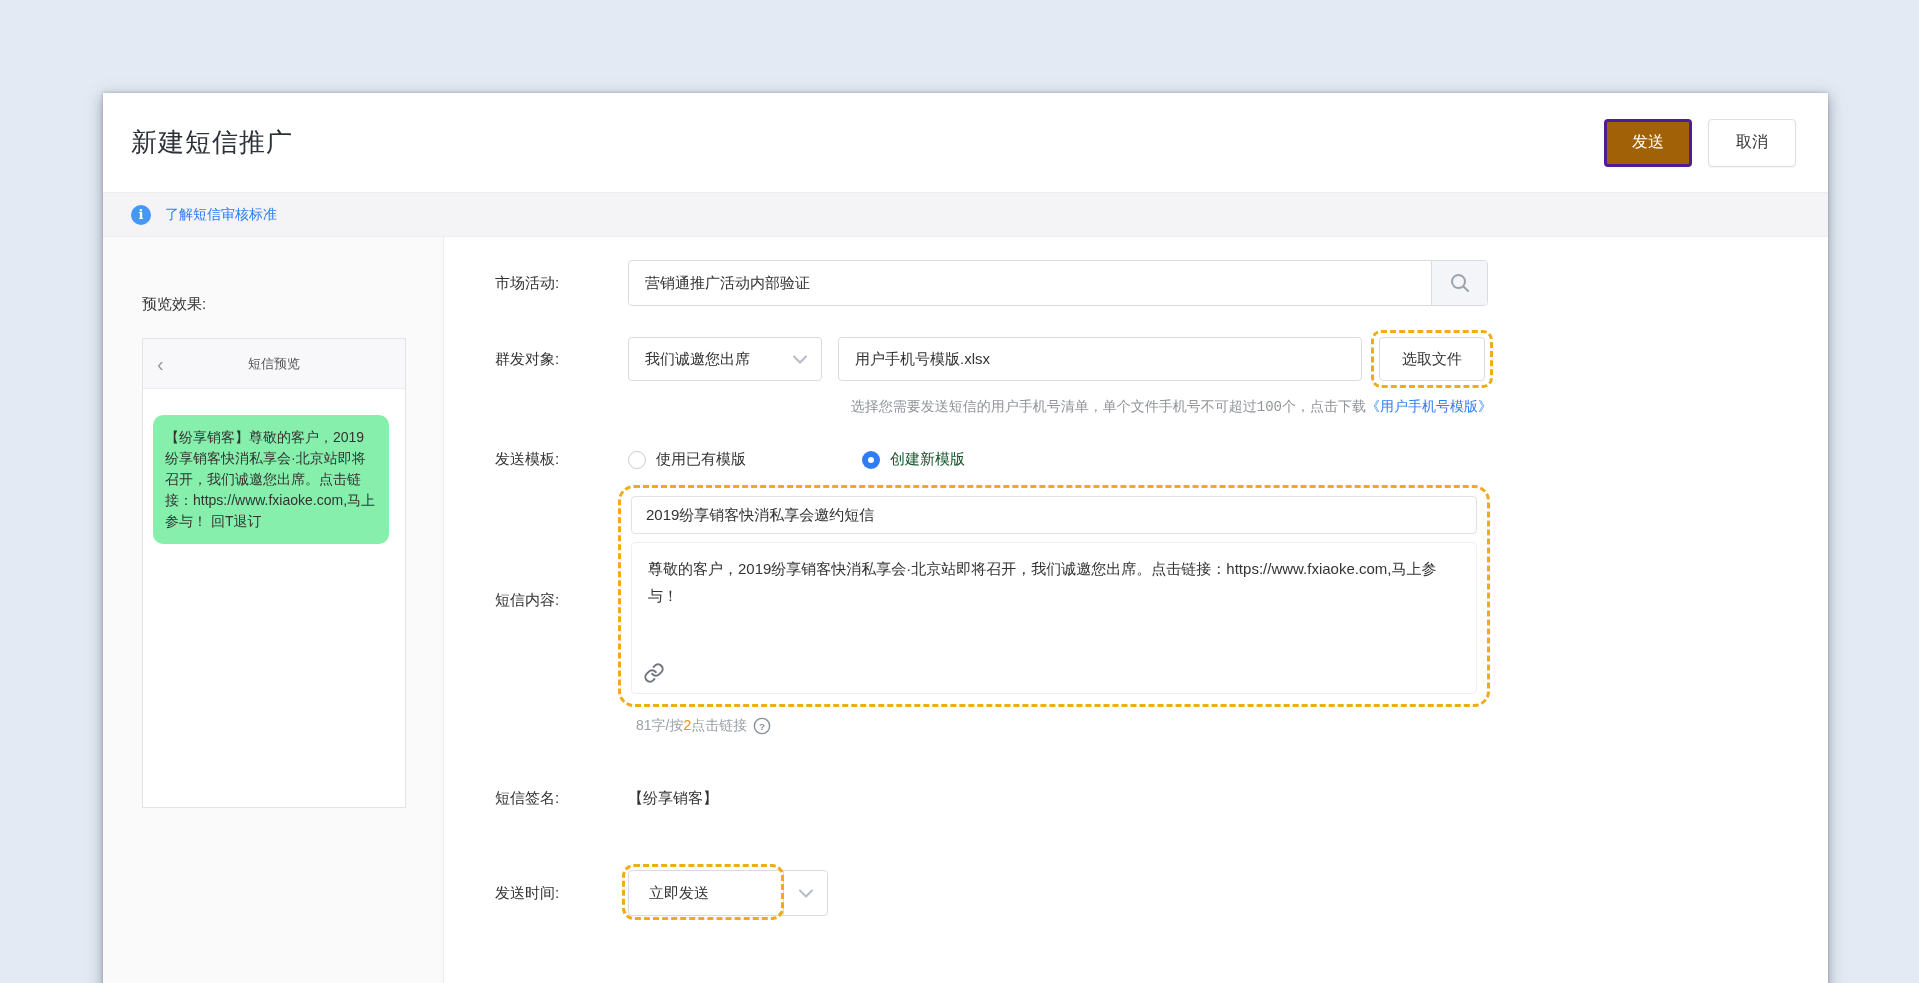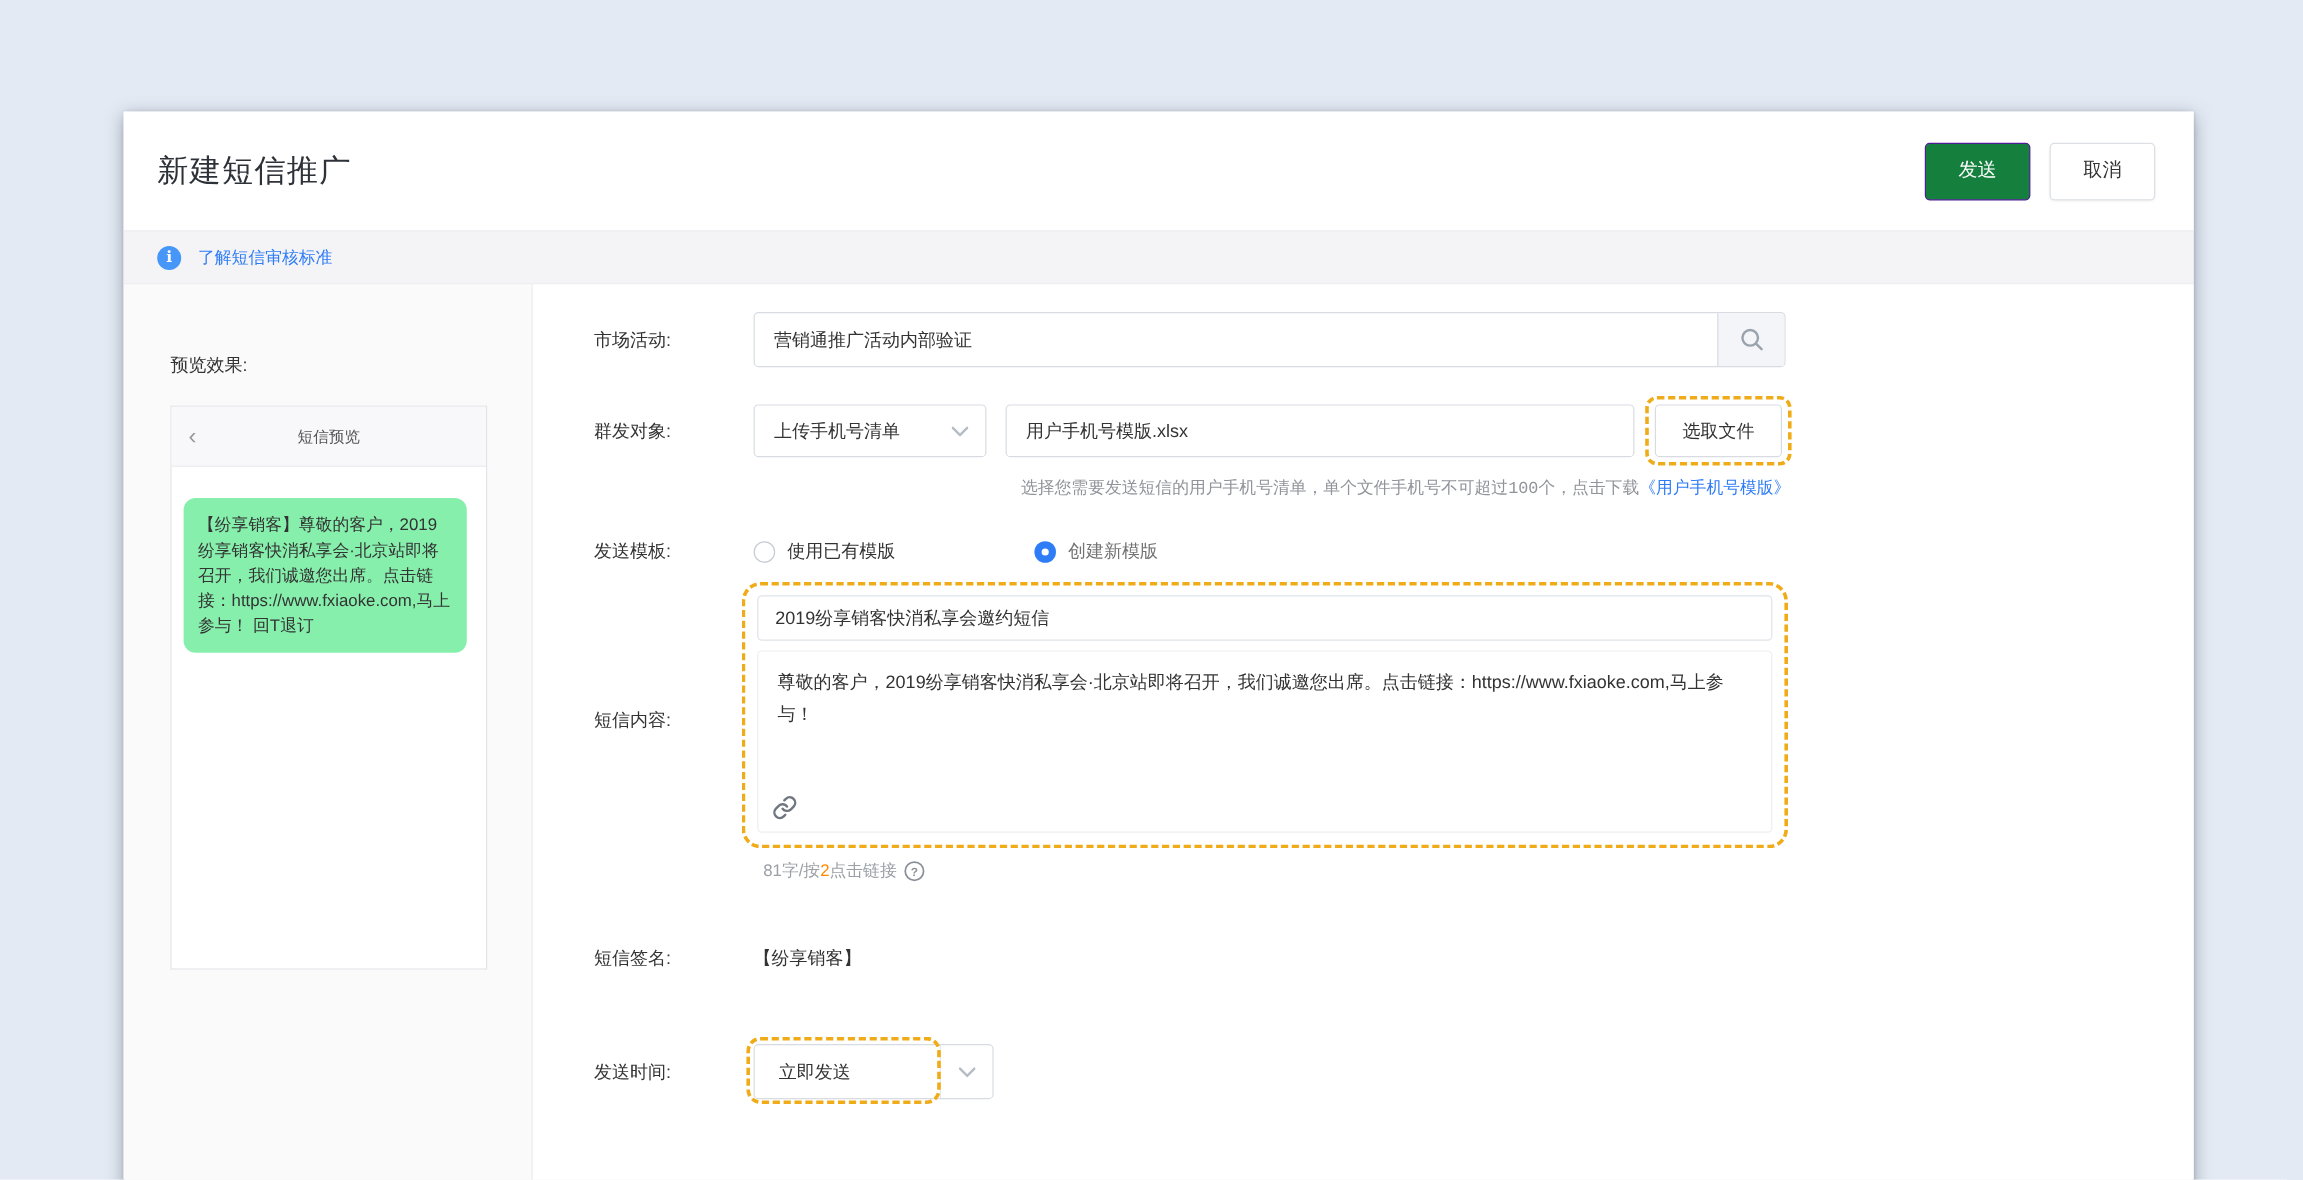--- a/index.html
+++ b/index.html
@@ -15,21 +15,21 @@
     position:absolute; left:103px; top:93px; width:1725px; height:920px;
     background:#fff;
     box-shadow:0 4px 14px rgba(78,88,104,.55), 0 0 3px rgba(78,88,104,.35);
     display:flex; flex-direction:column;
   }
   
   .card-header { height:99px; flex:0 0 99px; display:flex; align-items:center; padding:0 32px 0 28px; background:#fff; }
   .page-title { font-size:26px; font-weight:500; color:#2d3138; letter-spacing:1px; }
   .header-actions { margin-left:auto; display:flex; gap:16px; }
   .btn { height:48px; width:88px; border-radius:4px; font-size:16px; display:flex; align-items:center; justify-content:center; cursor:pointer; font-family:inherit; }
-  .btn-primary { background:#15803d; color:#fff; border:1px solid #4c1d95; }
+  .btn-primary { background:#a16207; color:#fff; border:3px solid #4c1d95; }
   .btn-default { background:#fff; color:#333; border:1px solid #dcdfe3; box-shadow:0 1px 2px rgba(0,0,0,.04); }
   
   .notice-bar { height:45px; flex:0 0 45px; background:#f4f4f6; border-top:1px solid #ededf0; border-bottom:1px solid #ededf0; display:flex; align-items:center; padding-left:28px; font-size:14px; color:#666; }
   .info-icon { width:20px; height:20px; border-radius:50%; background:#4697f7; color:#fff; font-size:13px; font-weight:bold; display:flex; align-items:center; justify-content:center; margin-right:10px; flex:0 0 20px; font-family:"DejaVu Serif",serif; }
   .notice-link { color:#2e7cf6; margin-left:4px; cursor:pointer; text-decoration:none; }
   
   .card-body { flex:1; display:flex; min-height:0; }
   .sidebar { width:341px; flex:0 0 341px; background:#fafafa; border-right:1px solid #e9e9ec; padding:58px 0 0 39px; }
   .preview-label { font-size:15px; color:#333; }
   .phone { margin-top:24px; width:264px; height:470px; background:#fff; border:1px solid #e4e4e8; }
@@ -53,21 +53,21 @@
   .choose-btn { width:106px; height:44px; background:#fff; border:1px solid #d8dce2; border-radius:4px; font-size:15px; color:#333; display:flex; align-items:center; justify-content:center; cursor:pointer; font-family:inherit; }
   .row-helper { margin-top:10px;font-family:Liberation Mono, monospace; }
   .helper-text { width:864px; text-align:right; font-size:14px; color:#909399; }
   .helper-link { color:#2e7cf6; cursor:pointer; text-decoration:none; }
   .row-radios { margin-top:34px; }
   .radio-item { display:flex; align-items:center; cursor:pointer; }
   .radio-circle { width:18px; height:18px; border-radius:50%; border:1px solid #c6ccd4; background:#fff; margin-right:10px; flex:0 0 18px; }
   .radio-circle.checked { border:none; background:#2e7cf6; position:relative; }
   .radio-circle.checked::after { content:""; position:absolute; left:6px; top:6px; width:6px; height:6px; border-radius:50%; background:#fff; }
   .radio-text { font-size:15px; color:#333; }
-  .radio-text.active { color:#737373; }
+  .radio-text.active { color:#14532d; }
   .radio-gap { margin-left:116px; }
   .row-template-box { margin-top:16px; }
   .row-template-box .row-label { padding-top:106px; }
   .dashed-box { width:872px; margin-left:-10px; border:3px dashed #f0ab18; border-radius:16px; padding:8px 10px 10px 10px; }
   .tpl-name-input { width:100%; height:38px; border:1px solid #dfe3e8; border-radius:4px; padding:0 14px; font-size:15px; color:#333; outline:none; font-family:inherit; }
   .content-wrap { position:relative; margin-top:8px; }
   .content-textarea { width:100%; height:152px; border:1px solid #eceef1; border-radius:4px; padding:12px 16px; font-size:15px; line-height:1.8; color:#333; resize:none; outline:none; font-family:inherit; background:#fff; display:block; }
   .link-icon-btn { position:absolute; left:10px; bottom:8px; width:26px; height:26px; display:flex; align-items:center; justify-content:center; cursor:pointer; background:transparent; border:none; }
   .row-billing { margin-top:10px; }
   .billing-line { padding-left:8px; font-size:14px; color:#9aa0a6; display:flex; align-items:flex-start; }
@@ -124,21 +124,21 @@
               <line x1="14.5" y1="14.5" x2="19" y2="19"></line>
             </svg>
           </div>
         </div>
       </div>
 
       <div class="form-row row-center row-audience">
         <div class="row-label">群发对象:</div>
         <div class="controls-flex">
           <div class="select-box">
-            <span>上传手机号清单</span>
+            <span>我们诚邀您出席</span>
             <svg width="14" height="9" viewBox="0 0 14 9" fill="none" stroke="#b6bcc4" stroke-width="2" stroke-linecap="round">
               <polyline points="1,1.5 7,7.5 13,1.5"></polyline>
             </svg>
           </div>
           <div class="file-input">
             <span>用户手机号模版.xlsx</span>
           </div>
           <div class="choose-wrap">
             <button class="choose-btn">选取文件</button>
           </div>

